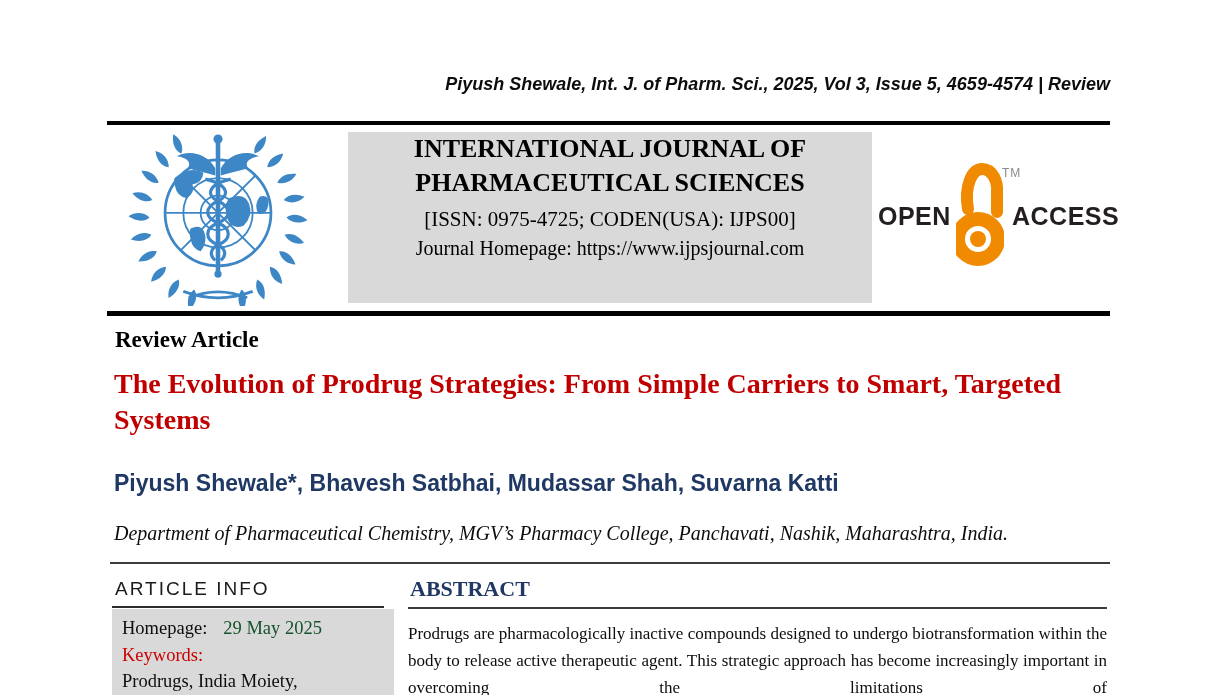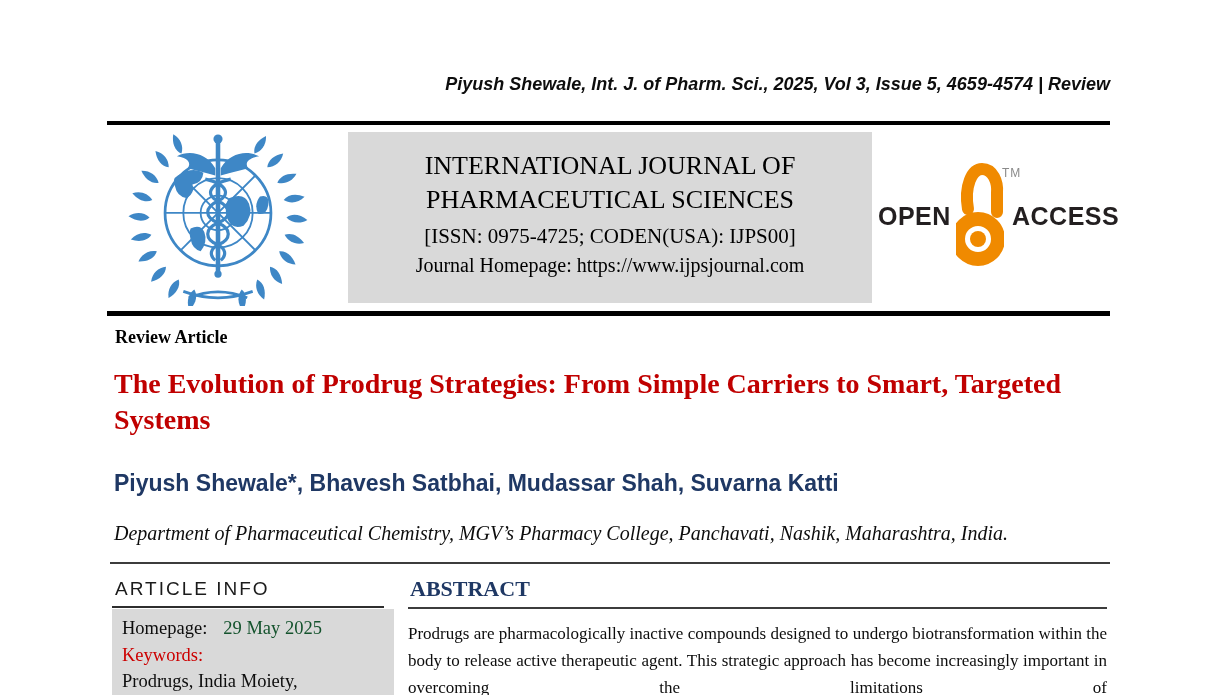--- a/index.html
+++ b/index.html
@@ -20,42 +20,42 @@
   
   .emblem{position:absolute;left:116px;top:128px;width:204px;height:178px;}
   .eb-stroke{stroke:var(--logo-blue);fill:none;}
   .eb-fill{fill:var(--logo-blue);stroke:none;}
   
   .masthead{
     position:absolute;left:348px;top:132px;width:524px;height:171px;
     background:var(--box-gray);text-align:center;
   }
   .masthead .jname{
-    margin-top:17px;font-weight:normal;font-size:26px;line-height:34px;color:#000;
+    font-weight:bold;font-size:26px;line-height:34px;color:#000;
   }
   .masthead .issn{font-size:21px;line-height:30px;margin-top:4px;color:#000;}
   .masthead .homepage{font-size:20px;line-height:29px;color:#000;}
   
   .oa{position:absolute;left:878px;top:160px;width:232px;height:110px;}
   .oa .word{
     position:absolute;font-family:"Liberation Sans", sans-serif;font-weight:bold;
     font-size:25px;color:#231f20;letter-spacing:0.5px;top:42px;
   }
   .oa .w-open{left:0;}
   .oa .w-access{left:134px;}
   .oa .tm{
     position:absolute;left:124px;top:6px;font-family:"Liberation Sans", sans-serif;
     font-size:12px;color:#8a8a8a;letter-spacing:1px;
   }
   .oa svg{position:absolute;left:78px;top:2px;}
   .oa-stroke{stroke:var(--open-access-orange);fill:none;}
   .oa-fill{fill:var(--open-access-orange);stroke:none;}
   
   .article-type{
-    position:absolute;left:115px;top:327px;font-weight:bold;font-size:18px;color:#000;
+    position:absolute;left:115px;top:327px;font-weight:bold;font-size:23px;color:#000;
   }
   .paper-title{
     position:absolute;left:114px;top:366px;width:1000px;
     font-weight:bold;font-size:28px;line-height:36px;color:var(--title-red);
   }
   .authors{
     position:absolute;left:114px;top:470px;width:1000px;
     font-family:"Liberation Sans", sans-serif;font-weight:bold;font-size:23px;
     color:var(--authors-navy);
   }

